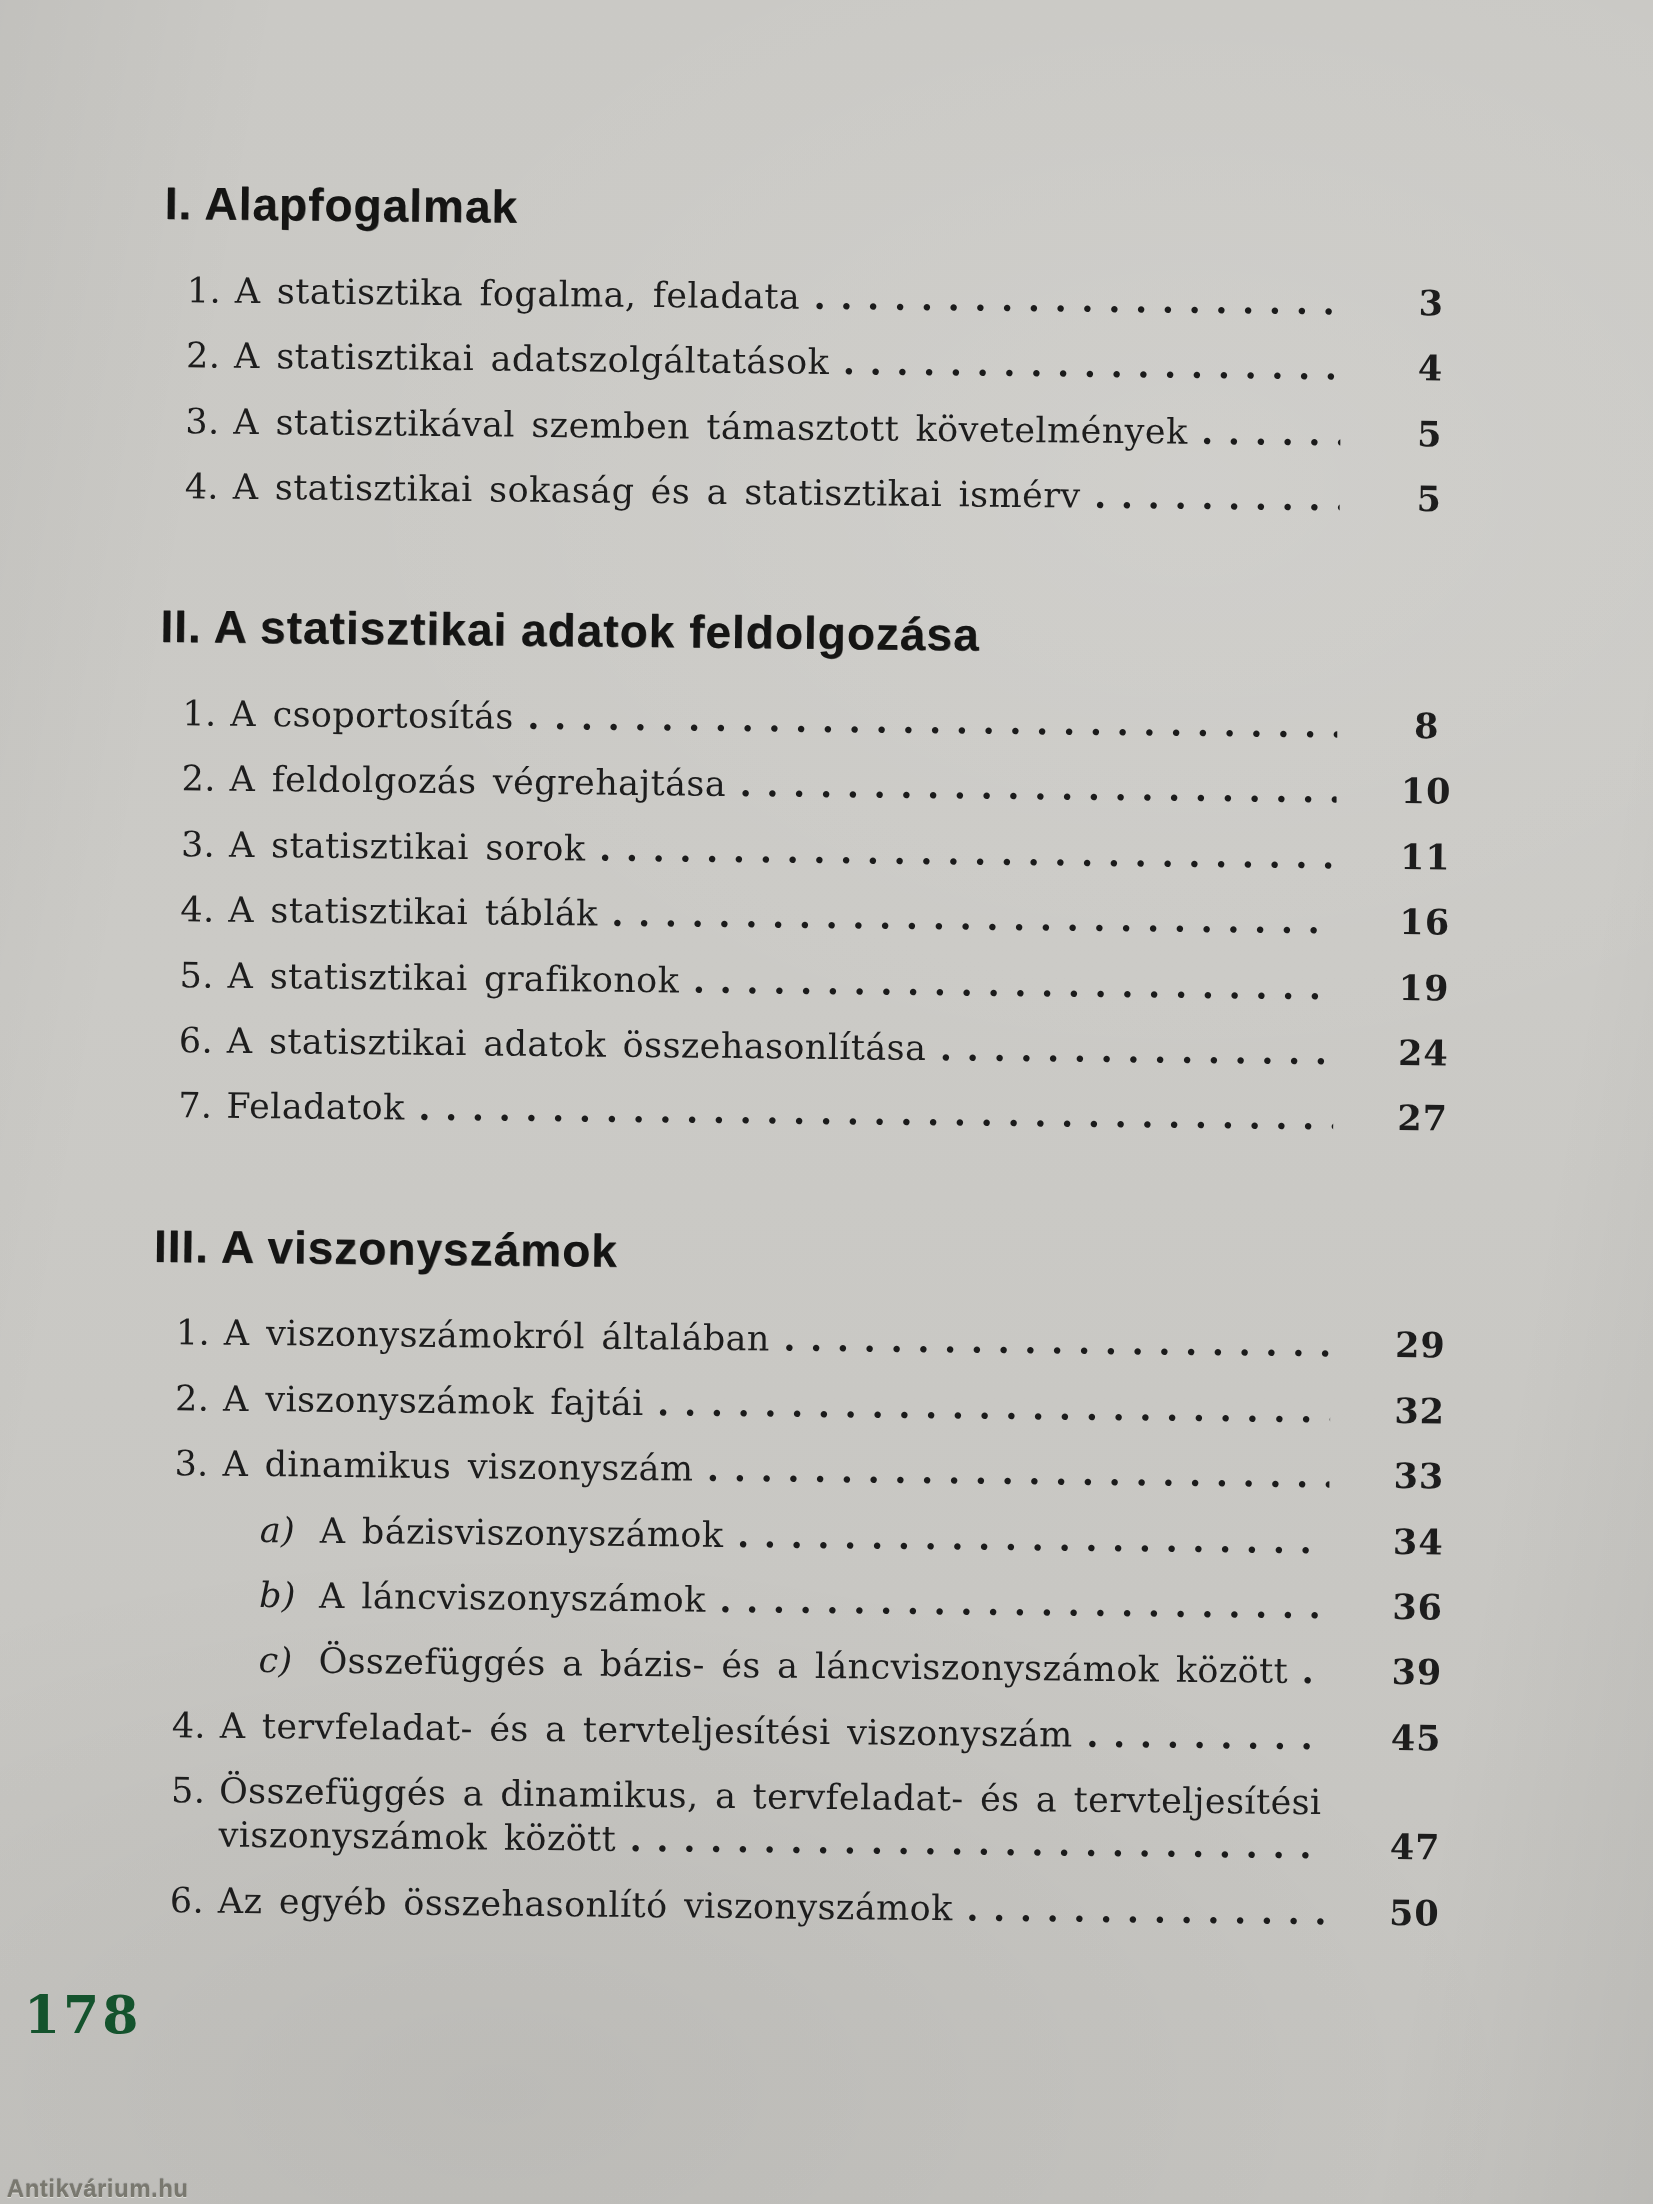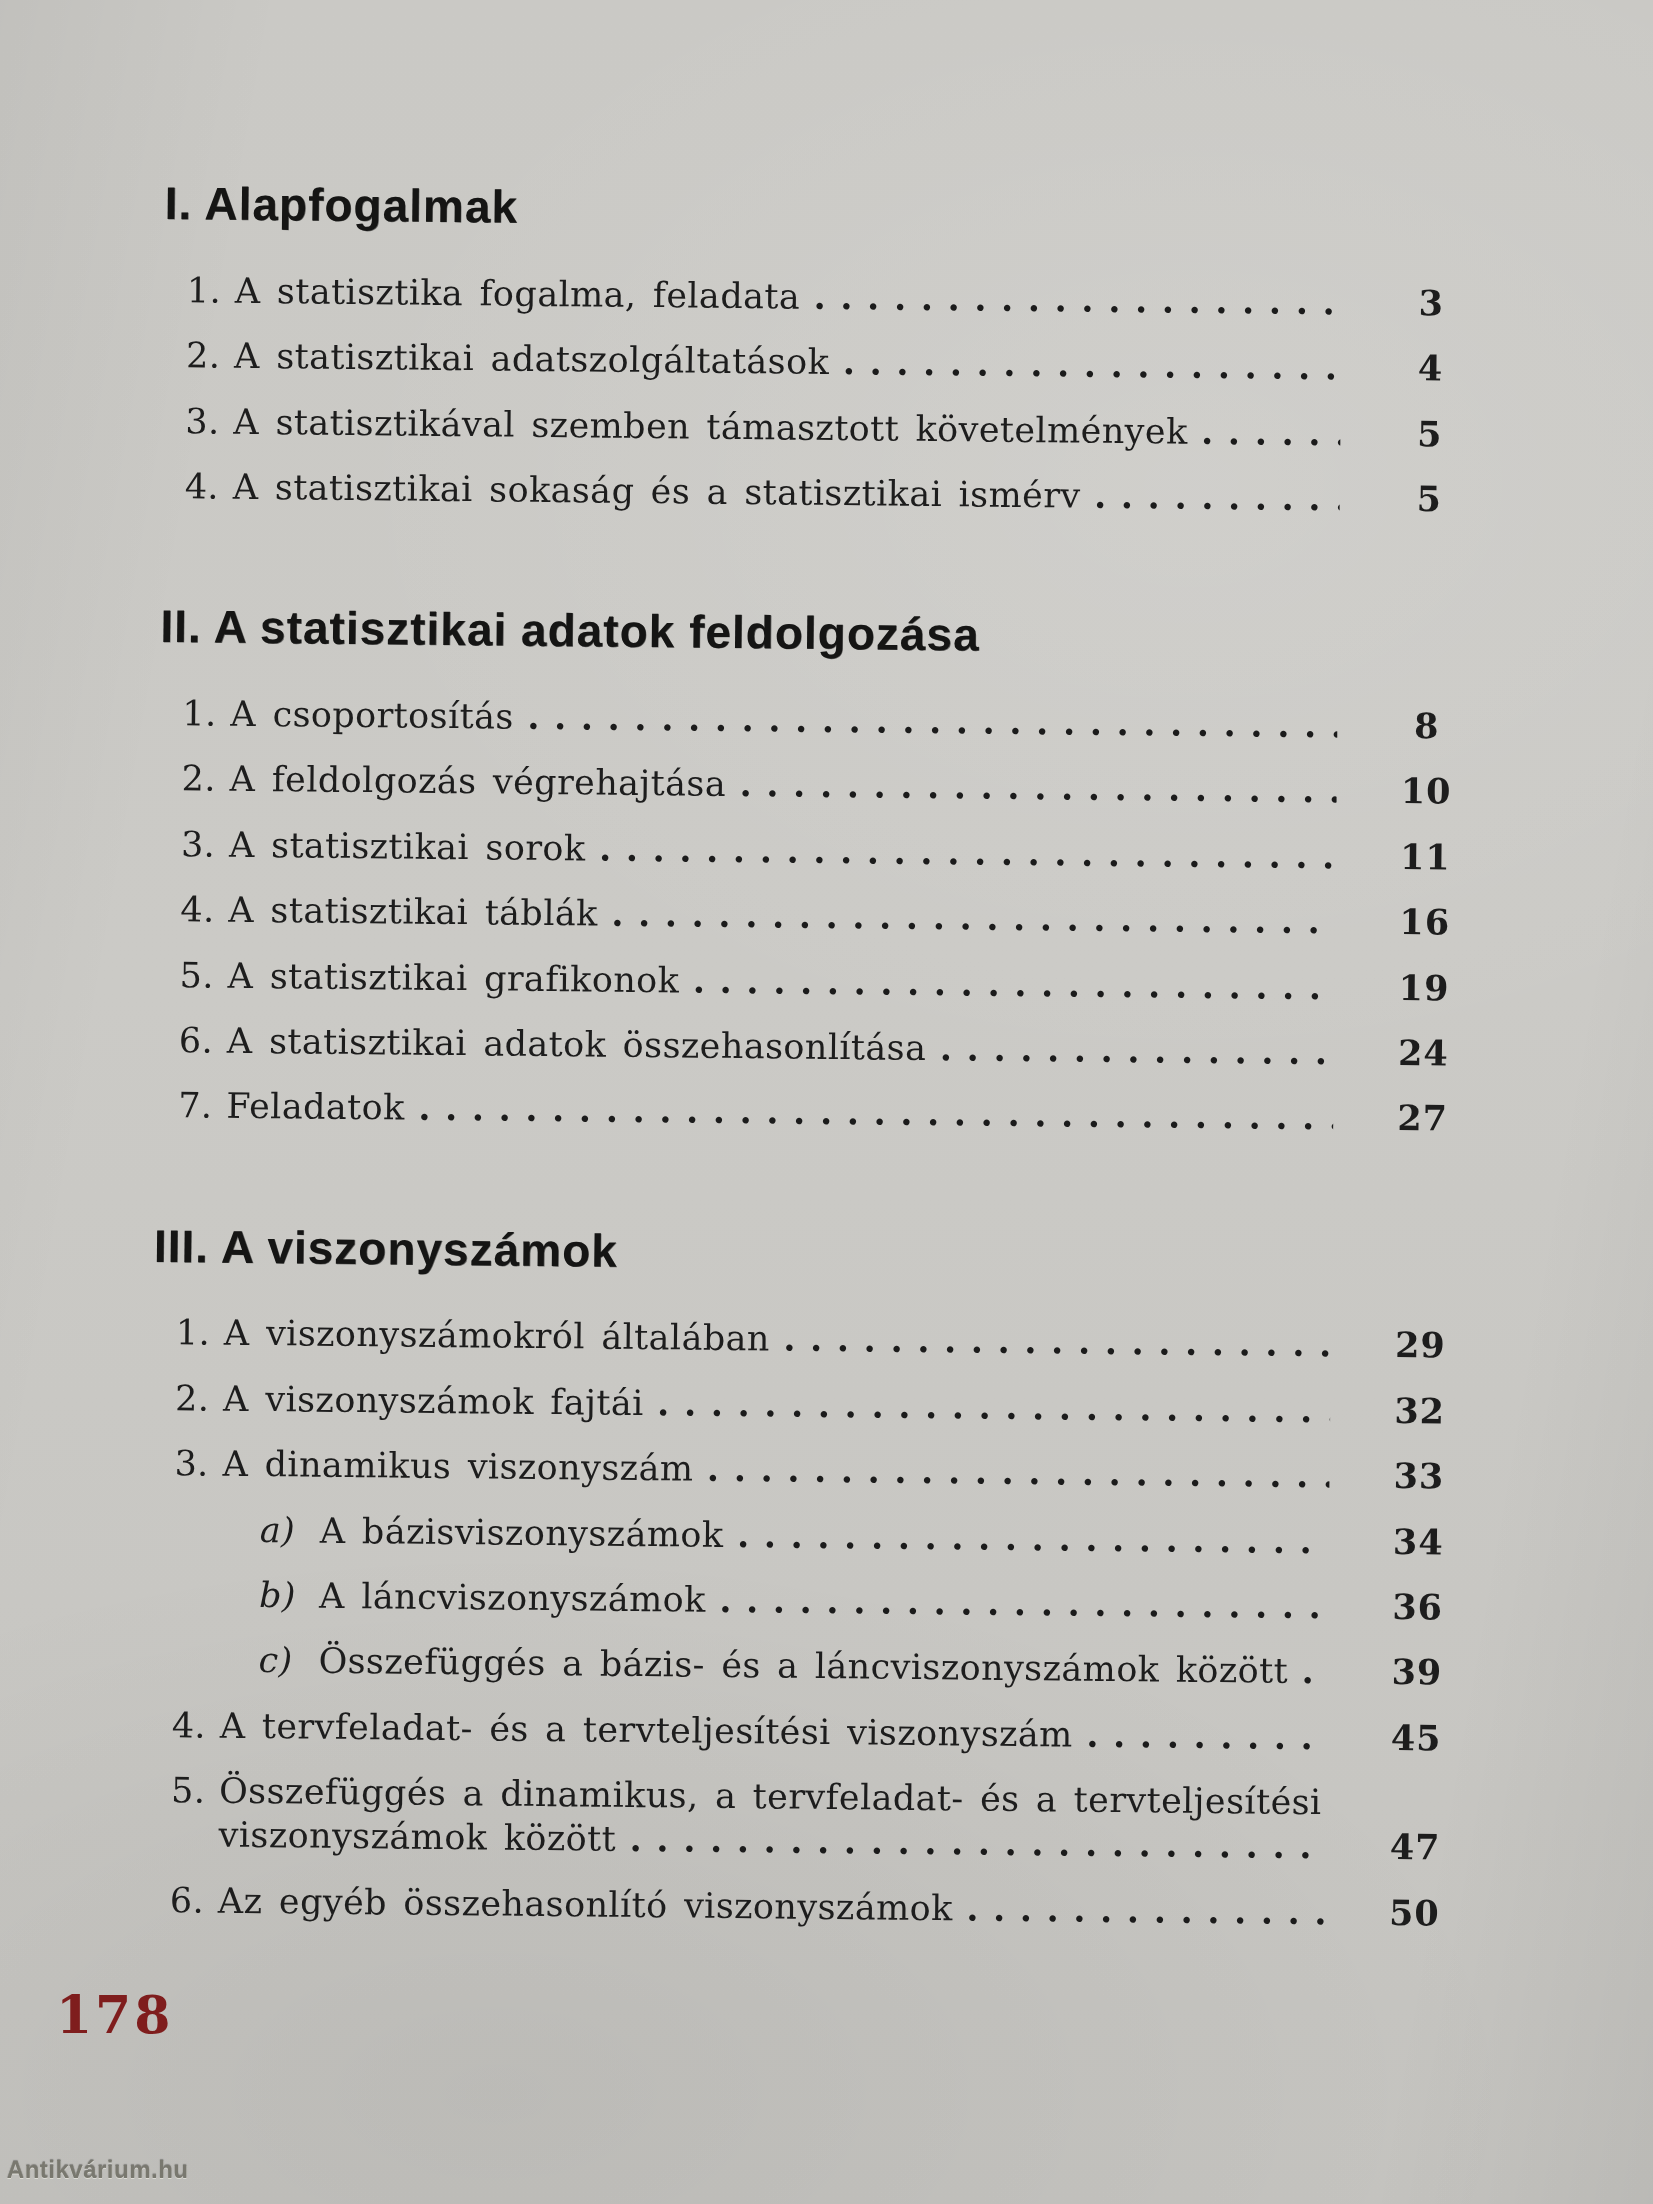--- a/index.html
+++ b/index.html
@@ -98,28 +98,27 @@
 
   .folio {
     position: absolute;
     left: 24px;
     top: 1989px;
     font-family: "DejaVu Serif", serif;
     font-weight: 700;
     font-size: 52px;
     line-height: 1;
     letter-spacing: 2.9px;
-    color: #7f1d1d;
-    margin-left: 32px;
+    color: #14532d;
   }
 
   .watermark {
     position: absolute;
     left: 6.8px;
-    bottom: 21px;
+    bottom: 2px;
     font-family: "Liberation Sans", sans-serif;
     font-weight: 700;
     font-size: 24px;
     letter-spacing: 0.5px;
     color: #79786f;
     text-shadow: 0 1px 0 rgba(235,235,228,0.65), 0 -1px 1px rgba(45,45,42,0.4);
   }
 </style>
 </head>
 <body>

